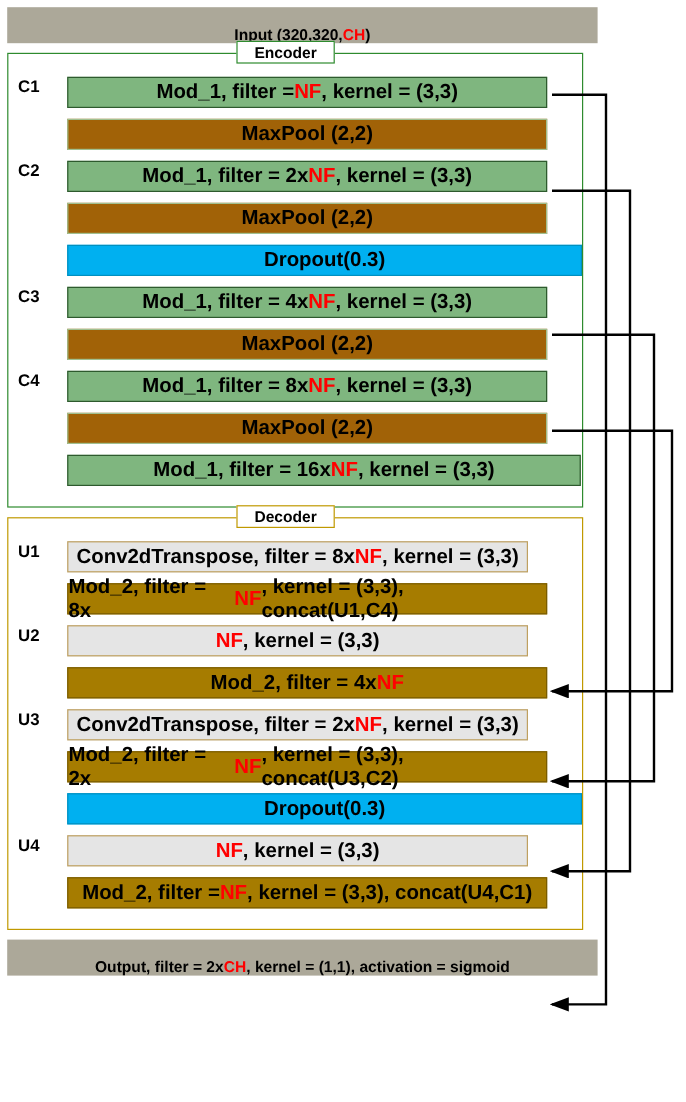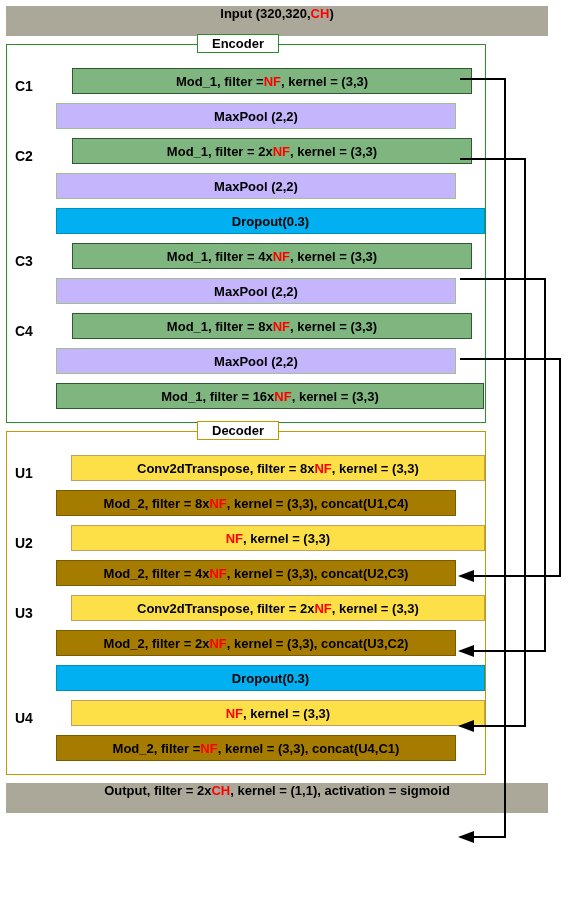--- a/index.html
+++ b/index.html
@@ -10,24 +10,24 @@
       width: 572px;
       height: 918px;
       position: relative;
       background: #fff;
     }
     .red { color: #ff0000; }
     .black { color: #000; }
     
     .gray-bar {
       background: #aca899;
-      width: 542px;
+      width: 492px;
       height: 30px;
       display: flex;
-      align-items: flex-start;
+      align-items: flex-end;
       justify-content: center;
       margin-left: 6px;
     }
     
     .section-box {
       border: 1px solid;
       position: relative;
       margin-left: 6px;
       padding-top: 14px;
       padding-bottom: 8px;
@@ -49,67 +49,66 @@
       left: 190px;
       background: #fff;
       padding: 1px 14px;
       font-size: 13px;
     }
     .encoder-label { border: 1px solid #2e8b2e; }
     .decoder-label { border: 1px solid #c09900; text-align: right; }
     
     .row {
       display: flex;
-      align-items: flex-end;
+      align-items: flex-start;
       height: 30px;
       margin: 5px 0;
-      gap: 16px;
     }
     .row-label {
       width: 45px;
       text-align: left;
       padding-left: 8px;
       font-size: 14px;
     }
     .block {
       height: 26px;
       display: flex;
       align-items: center;
       justify-content: center;
-      font-size: 13px;
+      font-size: 17px;
     }
     
     .green-dark {
       background: #7fb67f;
       border: 1px solid #2e5a2e;
       width: 400px;
       margin-left: 4px;
     }
     .green-dark-noindent {
       background: #7fb67f;
       border: 1px solid #2e5a2e;
       width: 428px;
       margin-left: 49px;
     }
     .green-light {
-      background: #c4b5fd;
+      background: #a16207;
       border: 1px solid #a0c090;
       width: 400px;
       margin-left: 49px;
     }
     .cyan {
       background: #00b0f0;
       border: 1px solid #0090c0;
       width: 478px;
       margin-left: 49px;
     }
     .yellow {
-      background: #fde047;
+      background: #e5e5e5;
       border: 1px solid #bfa060;
-      width: 428px;
+      width: 384px;
       margin-left: 4px;
     }
     .olive {
       background: #a67c00;
       border: 1px solid #7a5c00;
       width: 400px;
       margin-left: 49px;
     }
     
     svg.arrows {
@@ -211,21 +210,20 @@
         <div class="row-label">U2</div>
         <div class="block yellow">
           <span class="red">NF</span>
           <span>, kernel = (3,3)</span>
         </div>
       </div>
     <div class="row">
         <div class="block olive">
           <span>Mod_2, filter = 4x</span>
           <span class="red">NF</span>
-          <span>, kernel = (3,3), concat(U2,C3)</span>
         </div>
       </div>
     <div class="row">
         <div class="row-label">U3</div>
         <div class="block yellow">
           <span>Conv2dTranspose, filter = 2x</span>
           <span class="red">NF</span>
           <span>, kernel = (3,3)</span>
         </div>
       </div>

